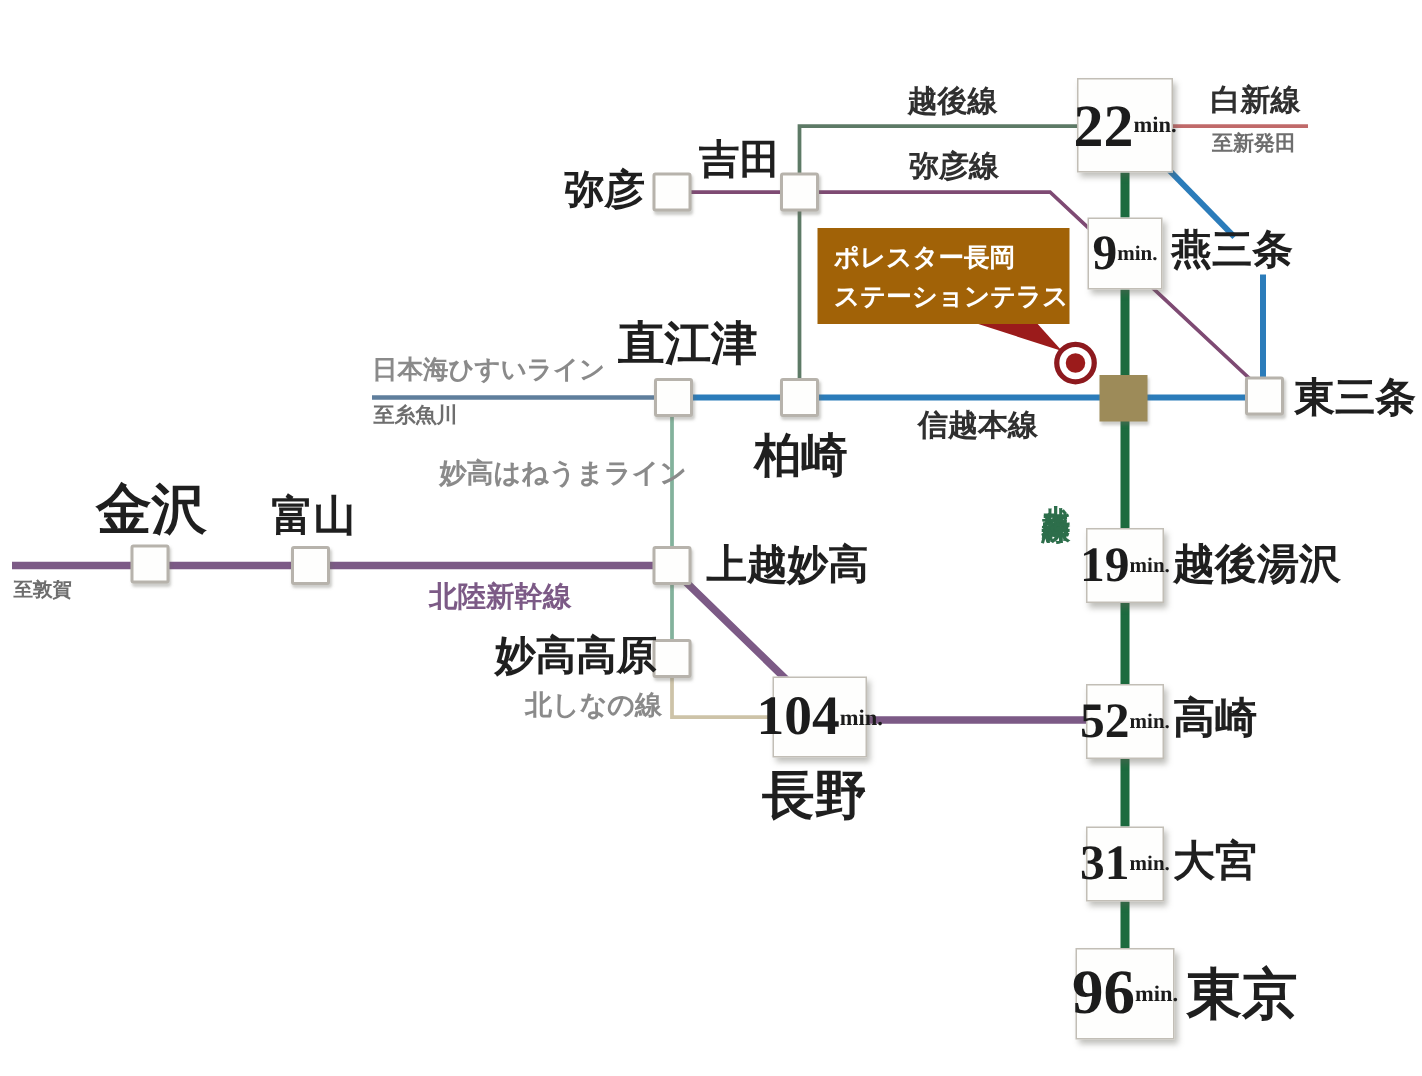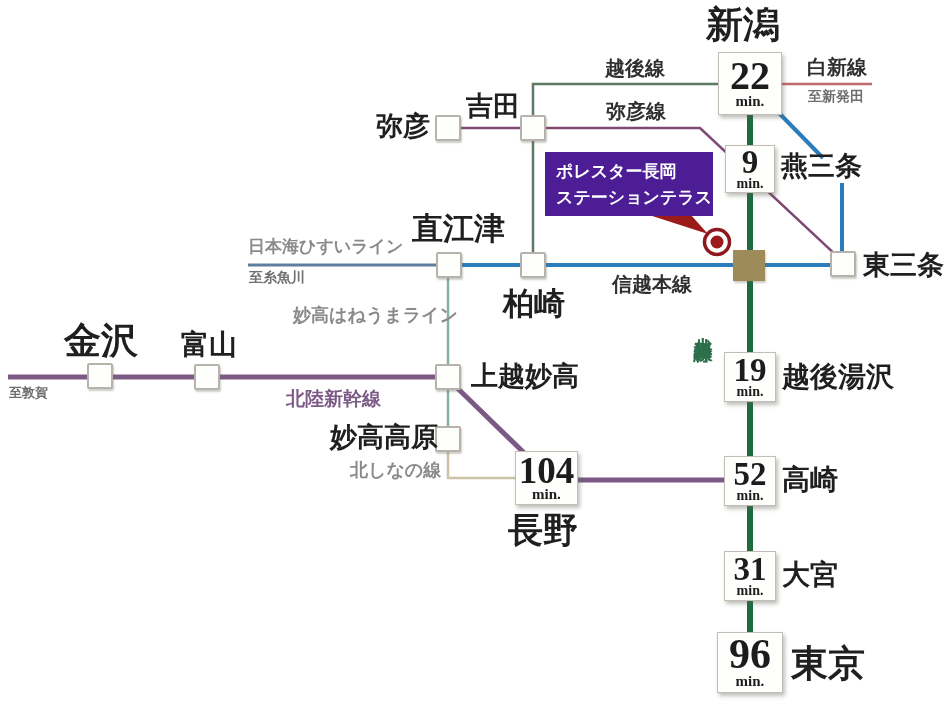--- a/index.html
+++ b/index.html
@@ -20,27 +20,27 @@
   .note{font-size:14px;color:#6e6e6e;font-weight:600;z-index:4;line-height:1;}
   .purple-t{color:#7c5a86;}
   .green-t{color:#2d6e4b;}
   .vert{writing-mode:vertical-rl;text-orientation:upright;letter-spacing:2px;}
   
   .sq{width:26px;height:26px;background:#fefefd;border:2px solid #b7b3ac;border-radius:2px;
       box-shadow:1px 2px 2px rgba(110,110,100,.35);z-index:3;box-sizing:border-box;}
   .sq-fill{width:32px;height:31px;background:#9d8b59;box-shadow:1px 2px 2px rgba(110,110,100,.35);z-index:3;}
   
   .tbox{background:#fefefd;border:1px solid #c2beb6;box-shadow:2px 3px 4px rgba(95,95,85,.4);
-        z-index:3;display:flex;flex-direction:column;align-items:center;justify-content:center;
+        z-index:3;display:flex;align-items:center;justify-content:center;
         box-sizing:border-box;line-height:.85;color:#1c1c1c;}
   .tval{font-weight:600;}
   .tunit{font-size:15px;font-weight:600;margin-top:2px;}
   .gold{color:#9d8b59;font-weight:700;font-size:38px;}
   
-  #callout{left:545px;top:152px;width:168px;height:64px;background:#4c1d95;z-index:5;
+  #callout{left:545px;top:152px;width:168px;height:64px;background:#a16207;z-index:5;
            color:#ffffff;font-family:"Liberation Sans","DejaVu Sans",sans-serif;
            font-weight:700;font-size:17px;line-height:1.55;padding:7px 0 0 11px;box-sizing:border-box;}
 </style>
 </head>
 <body>
 
 <div id="stage">
 
   <svg id="lines" width="948" height="717" viewBox="0 0 948 717">
 
@@ -102,21 +102,20 @@
   </div>
   <div class="abs tbox" style="left:717px;top:632px;width:66px;height:61px">
     <div class="tval" style="font-size:42px">96</div>
     <div class="tunit">min.</div>
   </div>
   <div class="abs tbox" style="left:515px;top:451px;width:63px;height:54px">
     <div class="tval" style="font-size:37px">104</div>
     <div class="tunit">min.</div>
   </div>
 
-  <div class="abs st big ctr" style="left:743px;top:6px">新潟</div>
   <div class="abs st reg rgt" style="left:430px;top:113px">弥彦</div>
   <div class="abs st reg" style="left:466px;top:93px">吉田</div>
   <div class="abs st reg" style="left:781px;top:153px">燕三条</div>
   <div class="abs st reg" style="left:863px;top:252px">東三条</div>
   <div class="abs st mid" style="left:412px;top:213px">直江津</div>
   <div class="abs st mid" style="left:503px;top:288px">柏崎</div>
   <div class="abs st big ctr" style="left:101px;top:322px">金沢</div>
   <div class="abs st" style="left:181px;top:331px;font-size:28px">富山</div>
   <div class="abs st reg" style="left:330px;top:424px">妙高高原</div>
   <div class="abs st reg" style="left:471px;top:363px">上越妙高</div>

